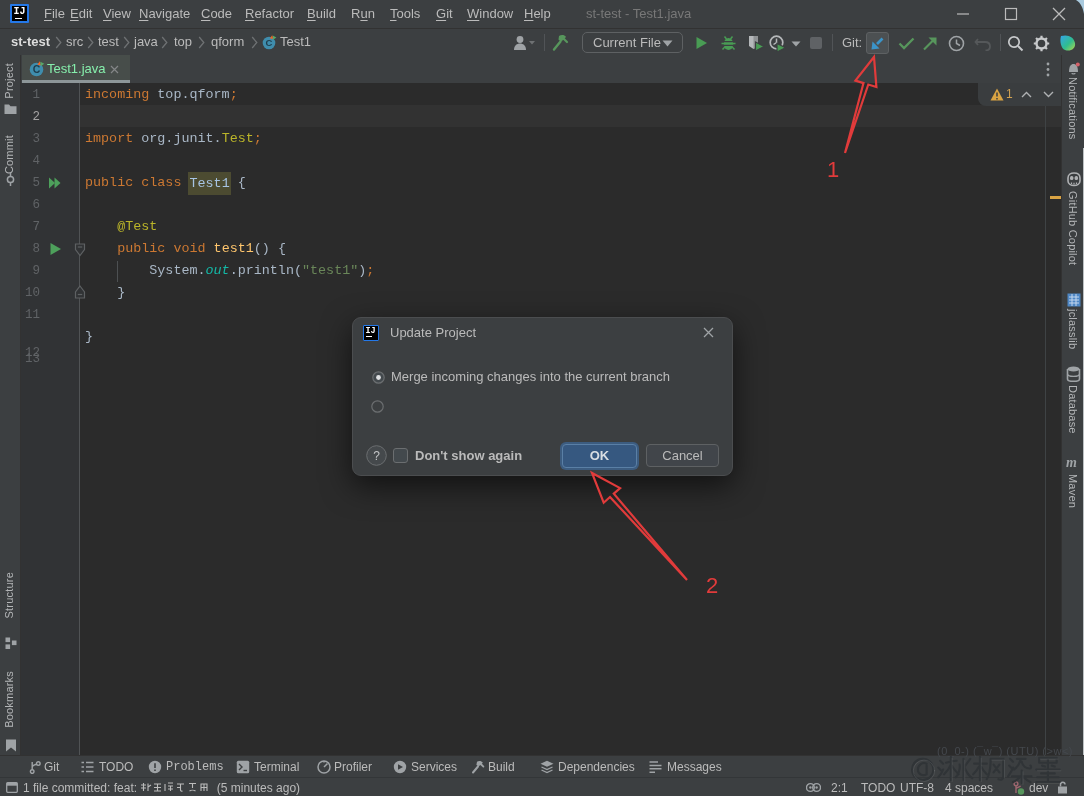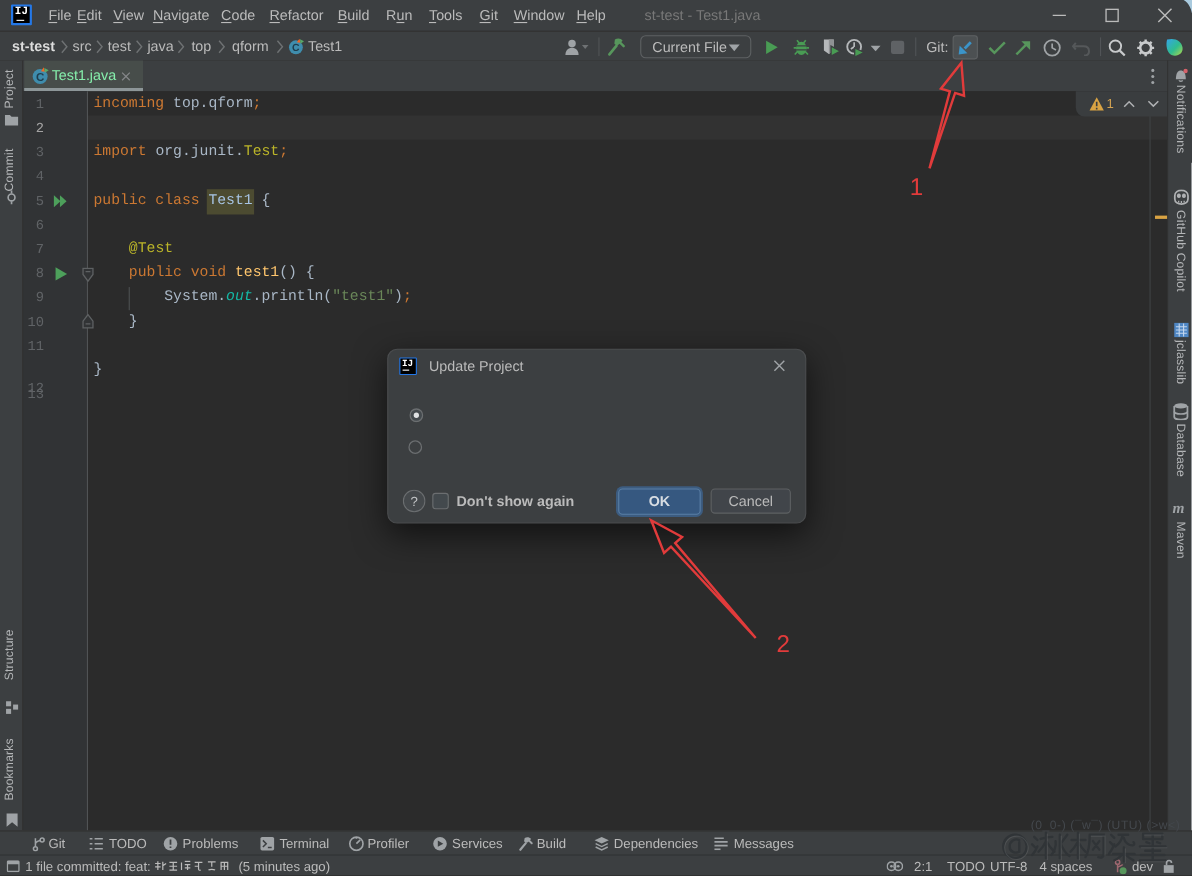--- a/index.html
+++ b/index.html
@@ -338,21 +338,21 @@
     </svg>
     <div class="btool" style="left:44px;">Git</div>
     <svg class="abs" style="left:81px;top:5px;" width="13" height="12" viewBox="0 0 13 12">
       <path d="M0.5 1.5 L3 1.5 M0.5 6 L3 6 M0.5 10.5 L3 10.5 M5 1.5 L12.5 1.5 M5 6 L12.5 6 M5 10.5 L12.5 10.5" stroke="#9fa3a6" stroke-width="1.4"></path>
     </svg>
     <div class="btool" style="left:99px;">TODO</div>
     <svg class="abs" style="left:148px;top:4px;" width="14" height="14" viewBox="0 0 14 14">
       <circle cx="7" cy="7" r="6.2" fill="#9fa3a6"></circle>
       <path d="M7 3.2 L7 8 M7 9.5 L7 11" stroke="#3c3f41" stroke-width="1.6"></path>
     </svg>
-    <div class="btool" style="left:166px;">Problems</div>
+    <div class="btool" style="left:166px;font-family:Liberation Mono, monospace;">Problems</div>
     <svg class="abs" style="left:236px;top:4px;" width="14" height="14" viewBox="0 0 14 14">
       <rect x="0.8" y="0.8" width="12.4" height="12.4" rx="1.5" fill="#9fa3a6"></rect>
       <path d="M3 4 L6 7 L3 10" stroke="#3c3f41" stroke-width="1.4" fill="none"></path>
       <path d="M7.5 10.5 L11 10.5" stroke="#3c3f41" stroke-width="1.4"></path>
     </svg>
     <div class="btool" style="left:254px;">Terminal</div>
     <svg class="abs" style="left:317px;top:4px;" width="14" height="14" viewBox="0 0 14 14">
       <circle cx="7" cy="7" r="6" fill="none" stroke="#9fa3a6" stroke-width="1.5"></circle>
       <path d="M7 7 L10.5 3.5 M7 1 L7 2.5" stroke="#9fa3a6" stroke-width="1.5"></path>
     </svg>
@@ -421,20 +421,21 @@
       <div style="position:absolute;left:2px;top:9.5px;width:6px;height:1.6px;background:#fff;"></div>
     </div>
     <div class="dtext" style="left:37px; top:7px;">Update Project</div>
     <svg class="abs" style="left:350px;top:9px;" width="11" height="11" viewBox="0 0 11 11">
         <path d="M1 1 L10 10 M10 1 L1 10" stroke="#9fa3a6" stroke-width="1.3"></path>
       </svg>
     <svg class="abs" style="left:19px;top:53px;" width="13" height="13" viewBox="0 0 13 13">
       <circle cx="6.5" cy="6.5" r="5.7" fill="#43494d" stroke="#6b6e70" stroke-width="1.2"></circle>
       <circle cx="6.5" cy="6.5" r="2.4" fill="#dfe1e3"></circle>
     </svg>
+    <div class="dtext" style="left:38px; top:51px;">Merge incoming changes into the current branch</div>
     <svg class="abs" style="left:18px;top:82px;" width="13" height="13" viewBox="0 0 13 13">
       <circle cx="6.5" cy="6.5" r="5.7" fill="none" stroke="#6b6e70" stroke-width="1.2"></circle>
     </svg>
     <svg class="abs" style="left:13px;top:127px;" width="21" height="21" viewBox="0 0 21 21">
       <circle cx="10.5" cy="10.5" r="9.8" fill="#45494c" stroke="#6b6e70" stroke-width="1"></circle>
       <text x="10.5" y="15" font-size="12" fill="#c3c5c7" text-anchor="middle" font-family="Liberation Sans">?</text>
     </svg>
     <div class="abs" style="left:40px;top:130px;width:15px;height:15px;border:1.4px solid #6b6e70;border-radius:3px;background:#43494d;"></div>
     <div class="dtext" style="left:62px; top:130px;font-weight:bold;">Don't show again</div>
     <div id="okbtn">OK</div>

